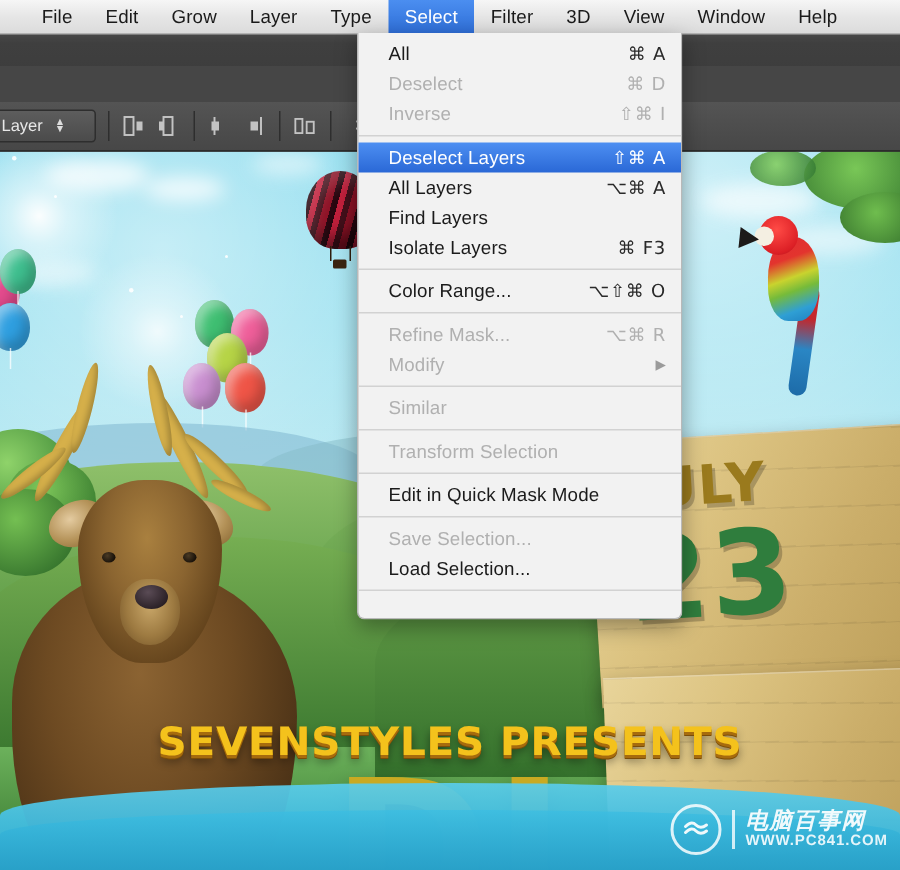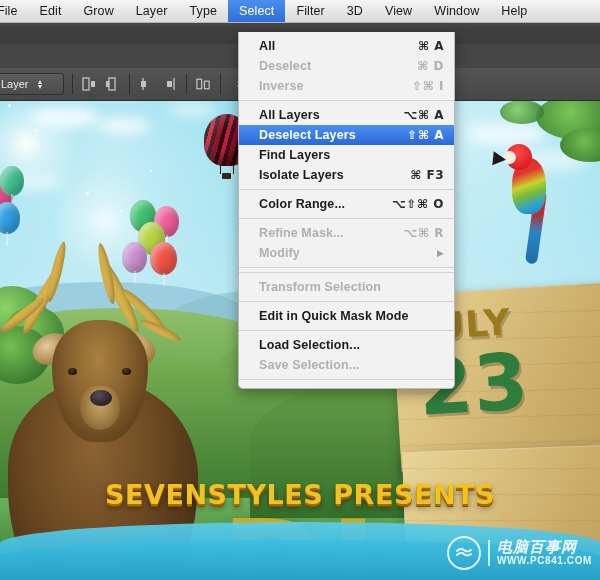--- a/index.html
+++ b/index.html
@@ -9,21 +9,21 @@
     background:#2b2b2b;position:relative;
     -webkit-font-smoothing:antialiased;
   }
   #app{position:absolute;inset:0;width:600px;height:580px;overflow:hidden;}
 
   
   .menubar{
     position:absolute;left:0;top:0;width:600px;height:22px;
     background:linear-gradient(180deg,#f6f6f6 0%,#e6e6e6 50%,#dcdcdc 100%);
     border-bottom:1px solid #b4b4b4;
-    display:flex;align-items:stretch;z-index:60;
+    display:flex;align-items:stretch;z-index:60;justify-content:center;
   }
   .menubar-item{
     display:flex;align-items:center;justify-content:center;
     padding:0 11px;font-size:12.5px;color:#1a1a1a;
     white-space:nowrap;cursor:default;letter-spacing:.1px;
   }
   .menubar-item.first{padding-left:4px;margin-left:-7px;}
   .menubar-item.active{
     background:linear-gradient(180deg,#4b8ef0 0%,#2f6fd8 100%);
     color:#ffffff;
@@ -220,27 +220,27 @@
     color:rgba(255,255,255,.95);font-size:16px;font-weight:bold;
   }
   .wm-bar{width:2px;height:26px;background:rgba(255,255,255,.85);}
   .wm-text{display:flex;flex-direction:column;line-height:1.05;}
   .wm-cn{color:#fff;font-size:15px;font-weight:bold;letter-spacing:1px;
     font-family:"DejaVu Sans","Liberation Sans",sans-serif;font-style:italic;}
   .wm-url{color:rgba(255,255,255,.95);font-size:10px;letter-spacing:.6px;font-weight:bold;}
 
   
   .dropdown{
-    position:absolute;left:238px;top:32px;width:215px;
+    position:absolute;left:238px;top:22px;width:215px;
     background:#f2f2f2;
     border:1px solid #b9b9b9;border-top:none;
     border-radius:0 0 5px 5px;
     box-shadow:0 5px 14px rgba(0,0,0,.35);
-    z-index:70;padding:4px 0 4px 0;
-    font-size:12.5px;color:#1b1b1b;font-weight:bold;
+    z-index:70;padding:4px 0 14px 0;
+    font-size:12.5px;color:#1b1b1b;
   }
   .mi{
     height:20px;display:flex;align-items:center;
     padding:0 10px 0 20px;white-space:nowrap;cursor:default;
     justify-content:space-between;
   }
   .mi .lbl{letter-spacing:.1px;}
   .mi .sc{
     font-family:"DejaVu Sans","Liberation Sans",sans-serif;
     font-size:12px;color:#2a2a2a;letter-spacing:.5px;padding-left:12px;
@@ -471,29 +471,29 @@
       </div>
       <div class="mi disabled">
         <span class="lbl">Deselect</span>
         <span class="sc">⌘ D</span>
       </div>
       <div class="mi disabled">
         <span class="lbl">Inverse</span>
         <span class="sc">⇧⌘ I</span>
       </div>
       <div class="msep"></div>
-      <div class="mi">
-        <span class="lbl">All Layers</span>
-        <span class="sc">⌥⌘ A</span>
-      </div>
       <div class="mi sel">
         <span class="lbl">Deselect Layers</span>
         <span class="sc">⇧⌘ A</span>
       </div>
       <div class="mi">
+        <span class="lbl">All Layers</span>
+        <span class="sc">⌥⌘ A</span>
+      </div>
+      <div class="mi">
         <span class="lbl">Find Layers</span>
         <span class="sc"></span>
       </div>
       <div class="mi">
         <span class="lbl">Isolate Layers</span>
         <span class="sc">⌘ F3</span>
       </div>
       <div class="msep"></div>
       <div class="mi">
         <span class="lbl">Color Range...</span>
@@ -502,35 +502,39 @@
       <div class="msep"></div>
       <div class="mi disabled">
         <span class="lbl">Refine Mask...</span>
         <span class="sc">⌥⌘ R</span>
       </div>
       <div class="mi disabled">
         <span class="lbl">Modify</span>
         <span class="arrow">▶</span>
       </div>
       <div class="msep"></div>
+      <div class="mi disabled">
+        <span class="lbl">Similar</span>
+        <span class="sc"></span>
+      </div>
       <div class="msep"></div>
       <div class="mi disabled">
         <span class="lbl">Transform Selection</span>
         <span class="sc"></span>
       </div>
       <div class="msep"></div>
       <div class="mi">
         <span class="lbl">Edit in Quick Mask Mode</span>
         <span class="sc"></span>
       </div>
       <div class="msep"></div>
+      <div class="mi disabled">
+        <span class="lbl">Save Selection...</span>
+        <span class="sc"></span>
+      </div>
       <div class="mi">
         <span class="lbl">Load Selection...</span>
         <span class="sc"></span>
       </div>
-      <div class="mi disabled">
-        <span class="lbl">Save Selection...</span>
-        <span class="sc"></span>
-      </div>
       <div class="msep"></div>
     </div>
 
 </div>
 
 </body></html>

